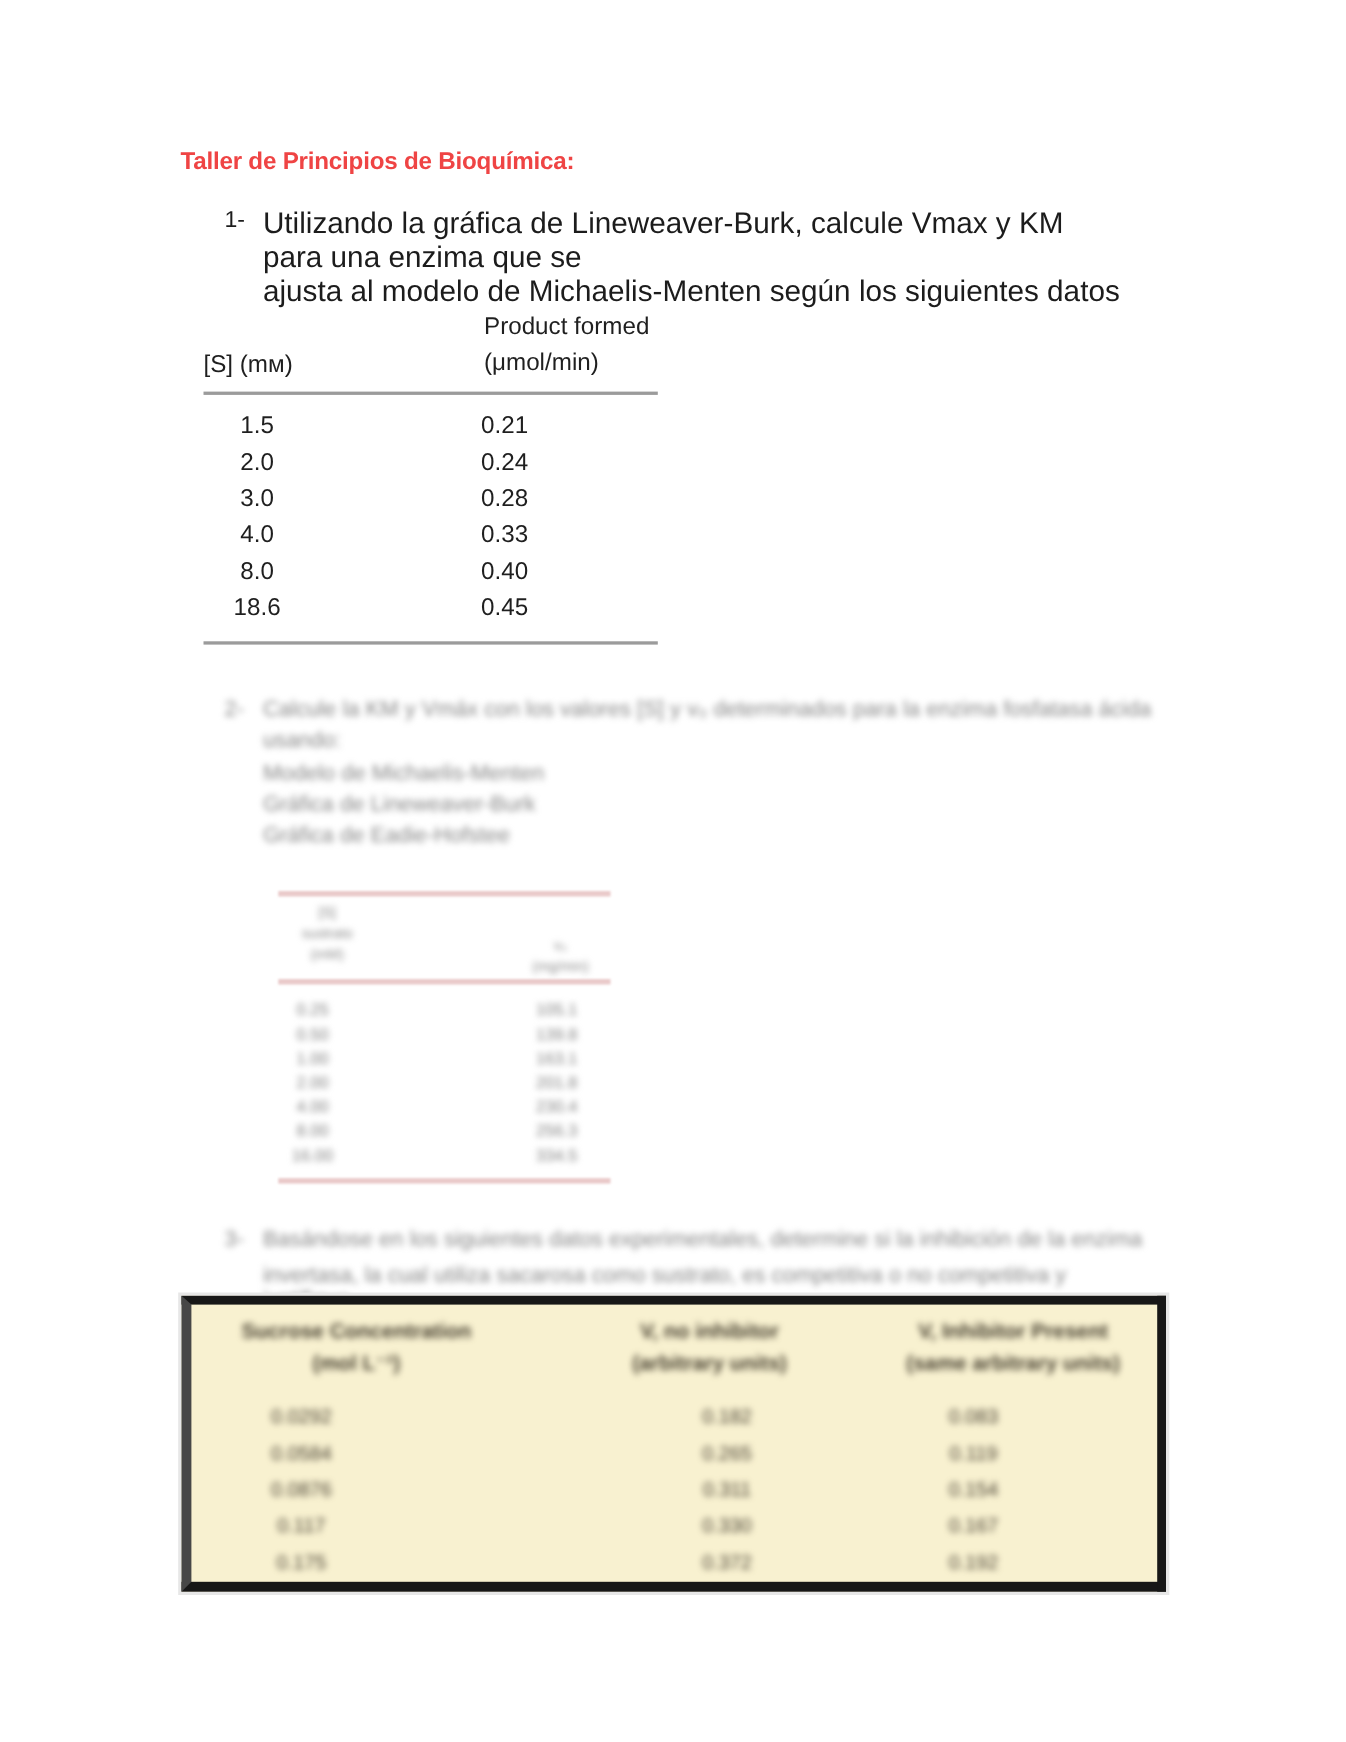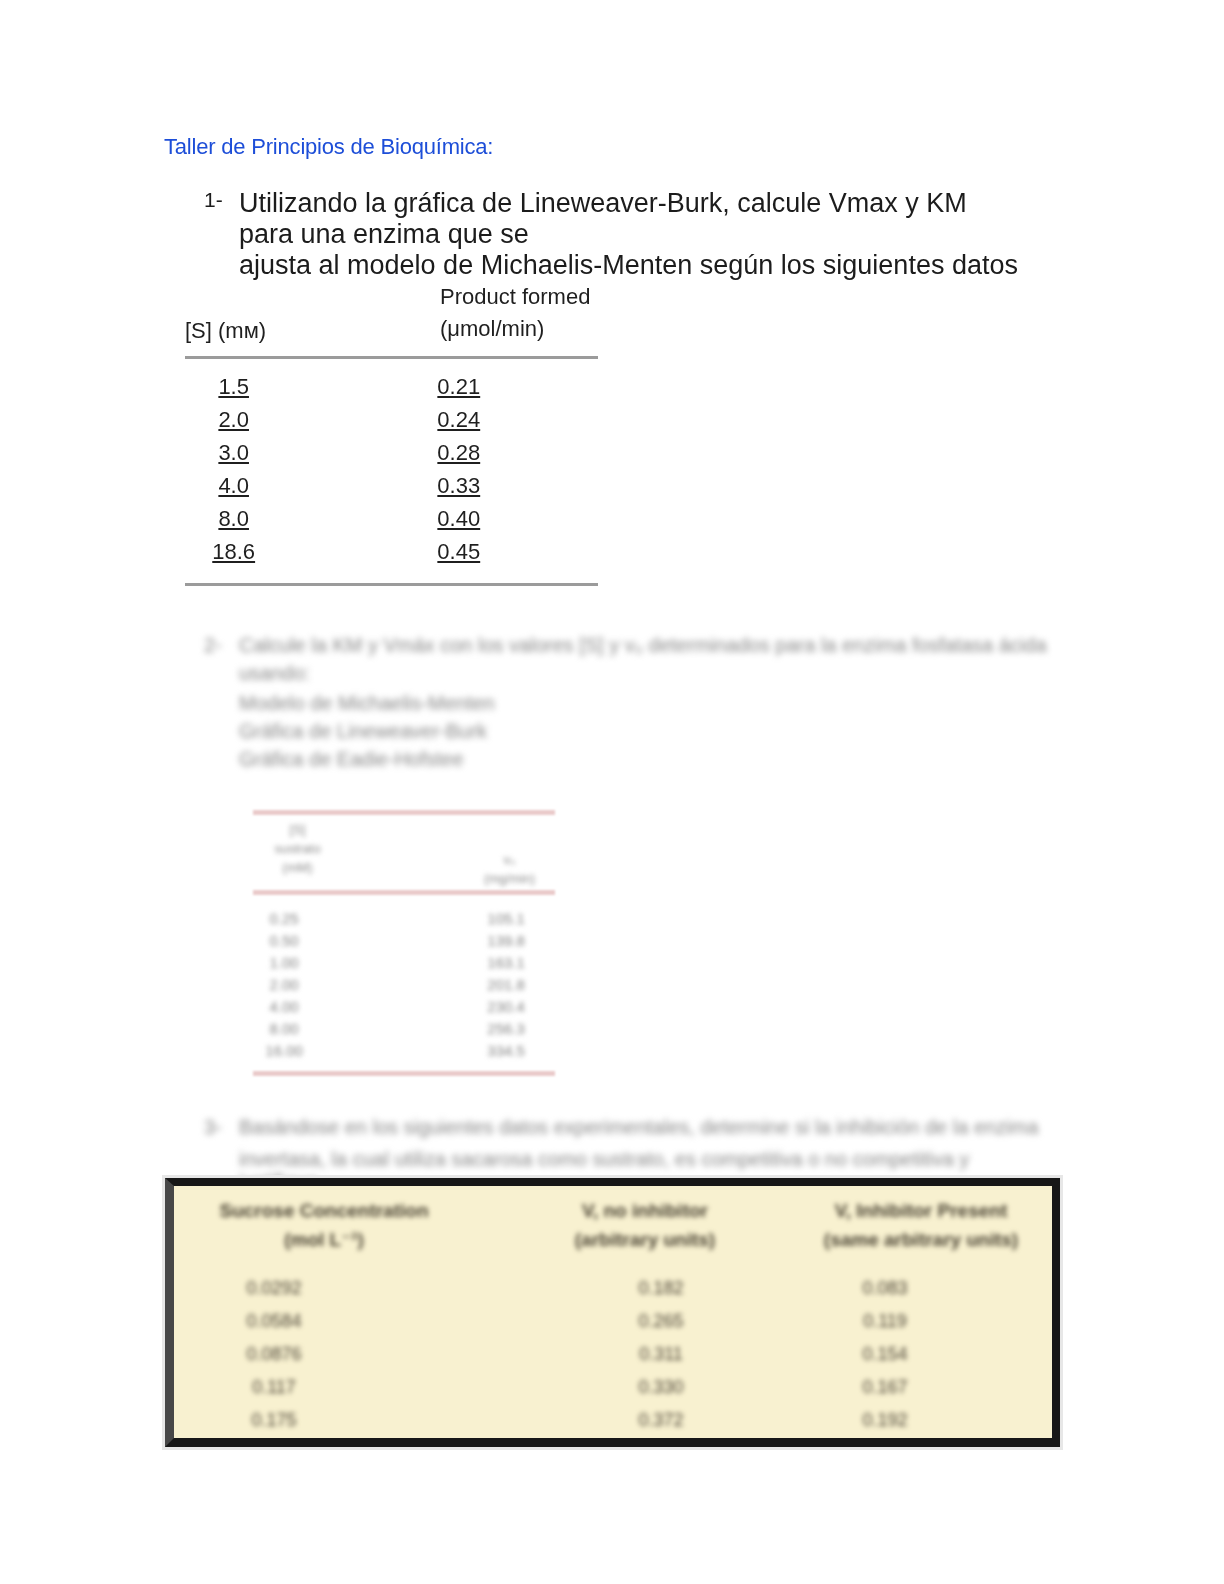--- a/index.html
+++ b/index.html
@@ -3,32 +3,32 @@
 <meta charset="utf-8">
 <style>
   html,body { margin:0; padding:0; background:#ffffff; }
   .page {
     position:relative; width:1224px; height:1584px; background:#ffffff;
     font-family:"Liberation Sans","DejaVu Sans",sans-serif; color:#1c1c1c; overflow:hidden;
   }
   .abs { position:absolute; }
 
   
-  .doc-title { left:164px; top:134px; font-size:22px; font-weight:normal; letter-spacing:-0.2px; color:#1d4ed8; }
+  .doc-title { left:164px; top:134px; font-size:22px; font-weight:bold; letter-spacing:-0.2px; color:#ef4444; }
   .p1-num  { left:204px; top:188px; font-size:21px; }
   .p1-text { left:239px; top:188px; width:780px; font-size:27px; line-height:31px; }
 
   
   .t1 { left:185px; top:281px; width:413px; color:#1f1f1f; font-size:22px; }
   .t1-hdr { display:flex; align-items:flex-end; }
   .t1-hc1 { width:255px; padding-bottom:1px; }
   .t1-hc2 { flex:1; line-height:32px; }
   .t1-rule { height:3px; background:#9b9b9b; margin-top:11px; }
   .t1-rows { padding-top:11px; }
-  .t1-row { display:flex; height:33px; line-height:33px;text-decoration:underline; }
+  .t1-row { display:flex; height:33px; line-height:33px; }
   .t1-rc1 { width:100px; text-align:center; }
   .t1-rc2 { width:165px; margin-left:155px; text-align:left; }
   .t1-rule-bottom { height:3px; background:#9b9b9b; margin-top:15px; }
 
   
   .blur-txt { color:#868686; filter:blur(3.1px); }
   .p2-num { left:204px; top:634px; font-size:20px; }
   .p2-text { left:239px; top:634px; width:810px; font-size:20px; }
   .p2-text .ln { line-height:22px; }
   .p2-text .ln + .ln { margin-top:6px; }

